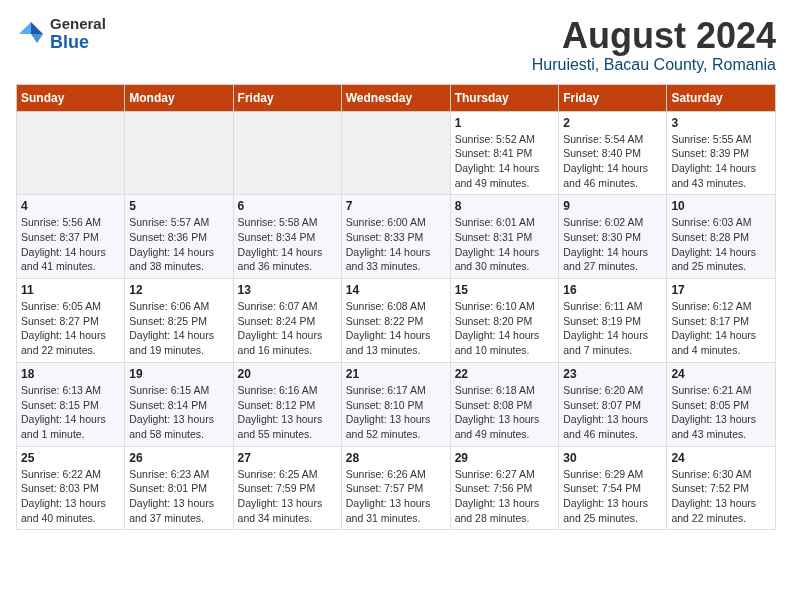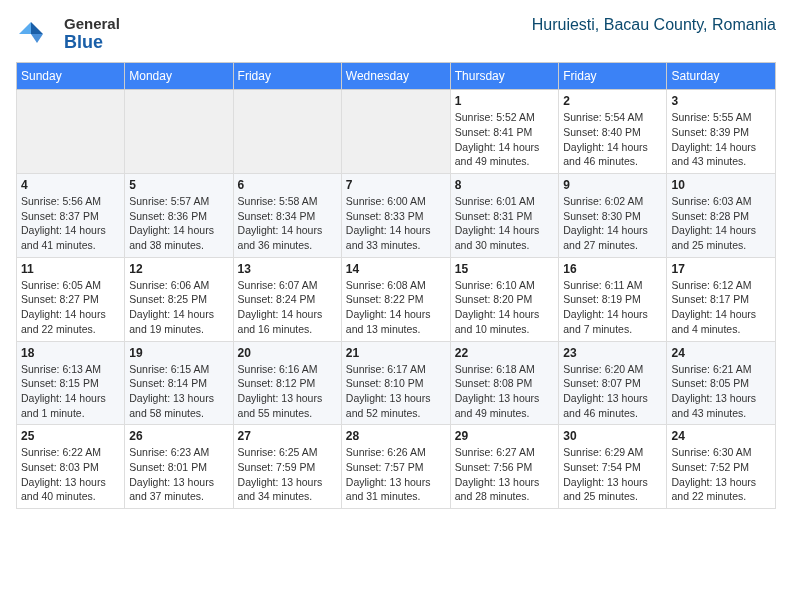--- a/index.html
+++ b/index.html
@@ -12,21 +12,21 @@
     }
     .header-area {
       display: flex;
       justify-content: space-between;
       align-items: flex-start;
       margin-bottom: 10px;
     }
     .logo {
       display: flex;
       align-items: center;
-      gap: 18px;
+      gap: 4px;
     }
     .logo-text {
       display: flex;
       flex-direction: column;
       line-height: 1.1;
     }
     .logo-general {
       font-size: 15px;
       font-weight: bold;
       color: #333;
@@ -52,26 +52,26 @@
     .subtitle {
       font-size: 16px;
       color: #0c4a6e;
     }
     .calendar {
       width: 100%;
       border-collapse: collapse;
       font-size: 11px;
     }
     .calendar th {
-      background-color: #3b82f6;
+      background-color: #c2410c;
       color: #fff;
       padding: 6px 4px;
       text-align: left;
       font-size: 12px;
-      font-weight: normal;
+      font-weight: bold;
       border: 1px solid #ccc;
     }
     .calendar td {
       vertical-align: top;
       padding: 4px;
       border: 1px solid #ddd;
       width: 110px;
       min-height: 80px;
       background: #fff;
     }
@@ -104,20 +104,21 @@
       <polygon points="20,4 36,20 20,20" fill="#1a5fa8"></polygon>
       <polygon points="20,20 36,20 28,32" fill="#4a90d9"></polygon>
       <polygon points="4,20 20,4 20,20" fill="#5aacf0"></polygon>
     </svg>
     <div class="logo-text">
       <span class="logo-general">General</span>
       <span class="logo-blue">Blue</span>
     </div>
   </div>
   <div class="title-area">
+    <div class="main-title">August 2024</div>
     <div class="subtitle">Huruiesti, Bacau County, Romania</div>
   </div>
 </div>
 
 <table class="calendar">
   <thead>
     <tr>
     <th>Sunday</th>
         <th>Monday</th>
         <th>Friday</th>

